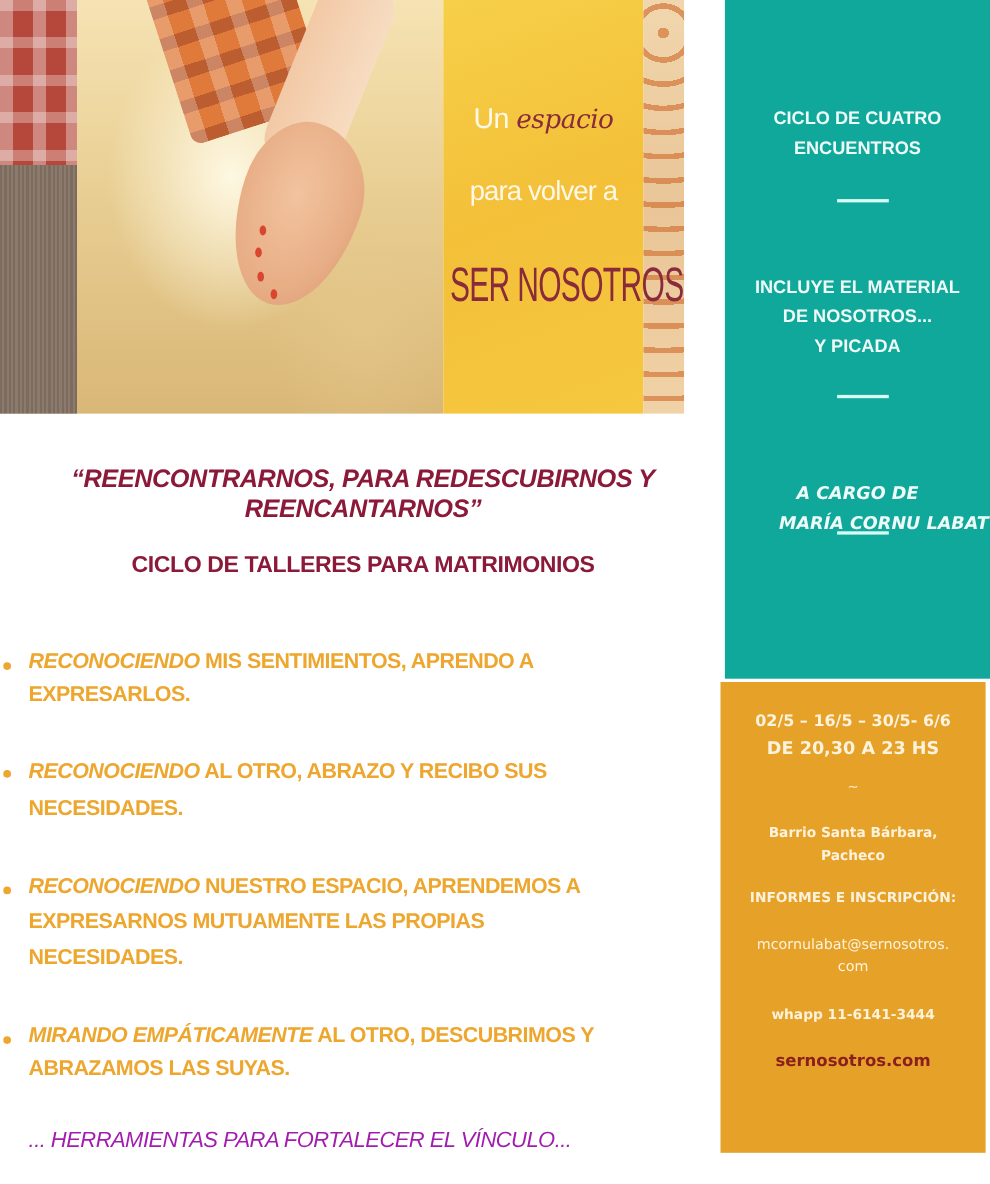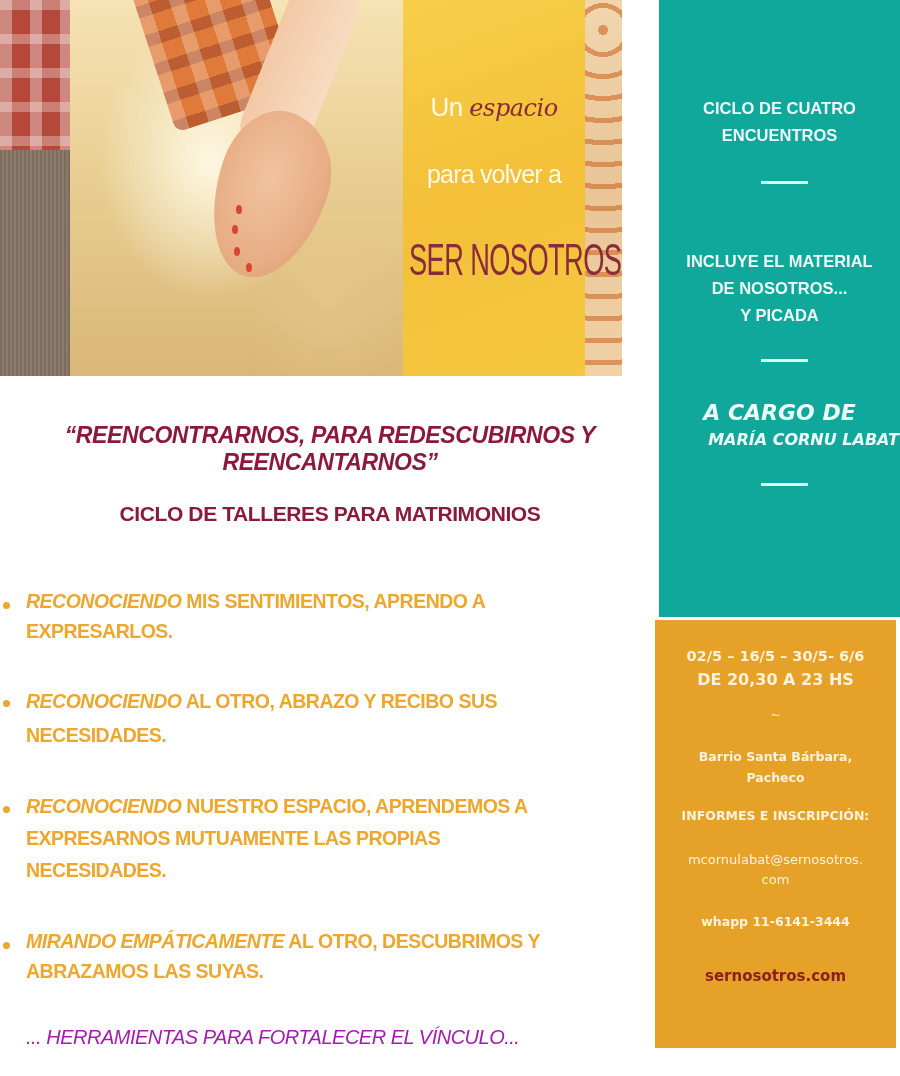--- a/index.html
+++ b/index.html
@@ -87,37 +87,37 @@
   }
 
   
   .teal {
     position: absolute; left: 659px; top: 0; width: 241px; height: 617px; background: #10a89a;
     color: #eefaf8; text-align: center;
   }
   .teal .block { position: absolute; left: 0; width: 241px; font-weight: bold; font-size: 16.5px; line-height: 27px; }
   .teal .sep { position: absolute; left: 102px; width: 47px; height: 3px; background: #d8fbf6; }
   .teal .cargo { position: absolute; left: 0; width: 241px; font-style: italic; font-weight: bold; font-family: "DejaVu Sans", sans-serif; }
-  .teal .cargo .t1 { font-size: 22px; line-height: 26px; }
+  .teal .cargo .t1 { font-size: 16px; line-height: 26px; margin-top: 36px; }
   .teal .cargo .t2 { font-size: 16px; line-height: 28px; margin-left: 48px; }
 
   
   .orange {
     position: absolute; left: 655px; top: 620px; width: 241px; height: 428px; background: #e5a128;
     color: #fdf2dc; text-align: center; font-family: "DejaVu Sans", sans-serif;
   }
   .orange .item { position: absolute; left: 0; width: 241px; }
   .orange .dates { top: 24px; font-weight: bold; font-size: 14.5px; line-height: 24px; }
   .orange .dates .l2 { font-size: 16px; }
   .orange .tilde { top: 88px; font-size: 12px; }
   .orange .place { top: 126px; font-size: 12.5px; line-height: 21px; font-weight: bold; }
   .orange .inf { top: 188px; font-size: 12.5px; font-weight: bold; }
   .orange .mail { top: 230px; font-size: 13px; line-height: 20px; }
   .orange .whapp { top: 294px; font-size: 12.5px; font-weight: bold; }
-  .orange .site { top: 335px; font-size: 15px; font-weight: bold; color: #8b1f1f; margin-top: 12px; }
+  .orange .site { top: 335px; font-size: 15px; font-weight: bold; color: #8b1f1f; }
 </style>
 </head>
 <body>
 
 <div class="hero">
   <div class="photo">
     <div class="person-left-shirt"></div>
     <div class="person-left-pants"></div>
     <div class="sleeve"></div>
     <div class="arm-right"></div>

